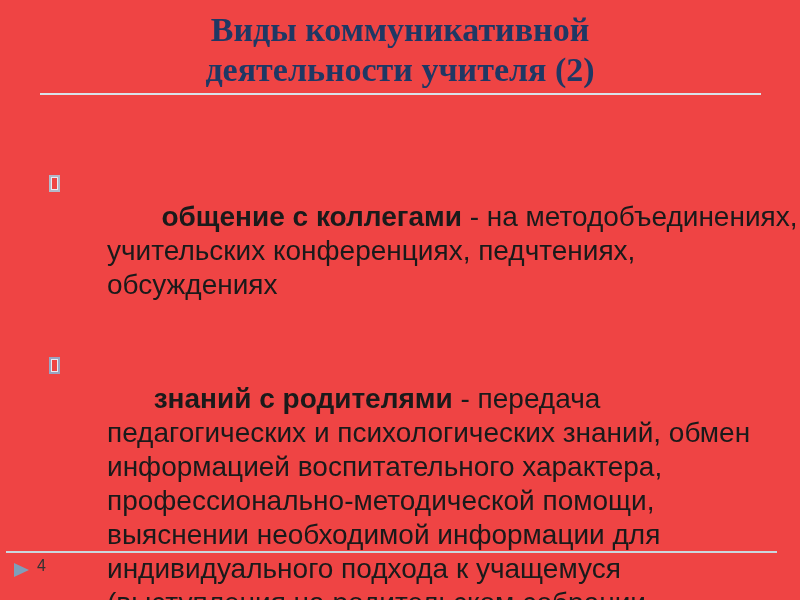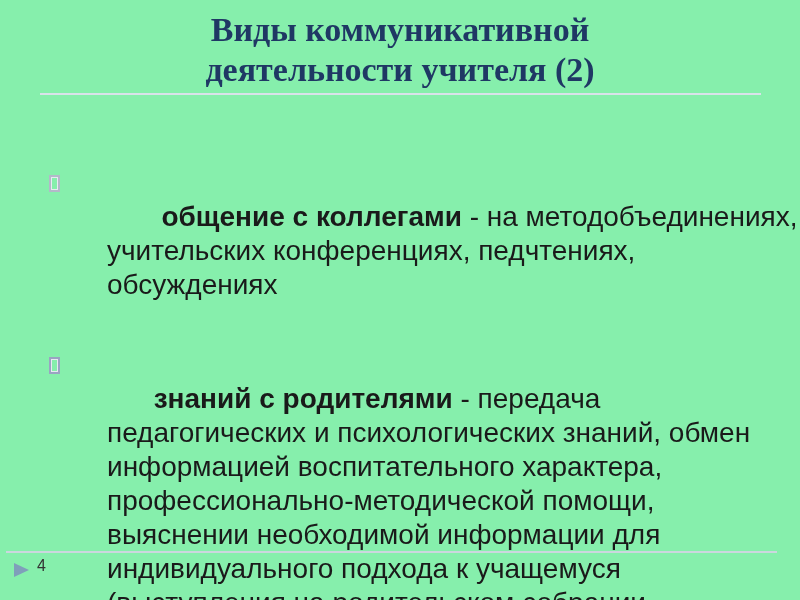--- a/index.html
+++ b/index.html
@@ -8,21 +8,21 @@
     width: 800px;
     height: 600px;
     background: #ffffff;
     overflow: hidden;
     font-family: "Liberation Sans", sans-serif;
   }
   .slide {
     position: relative;
     width: 800px;
     height: 600px;
-    background: #86efac;
+    background: #ef4444;
   }
   .slide-title {
     position: absolute;
     top: 10px;
     left: 0;
     width: 800px;
     text-align: center;
     font-family: "Liberation Serif", serif;
     font-weight: bold;
     font-size: 34px;

